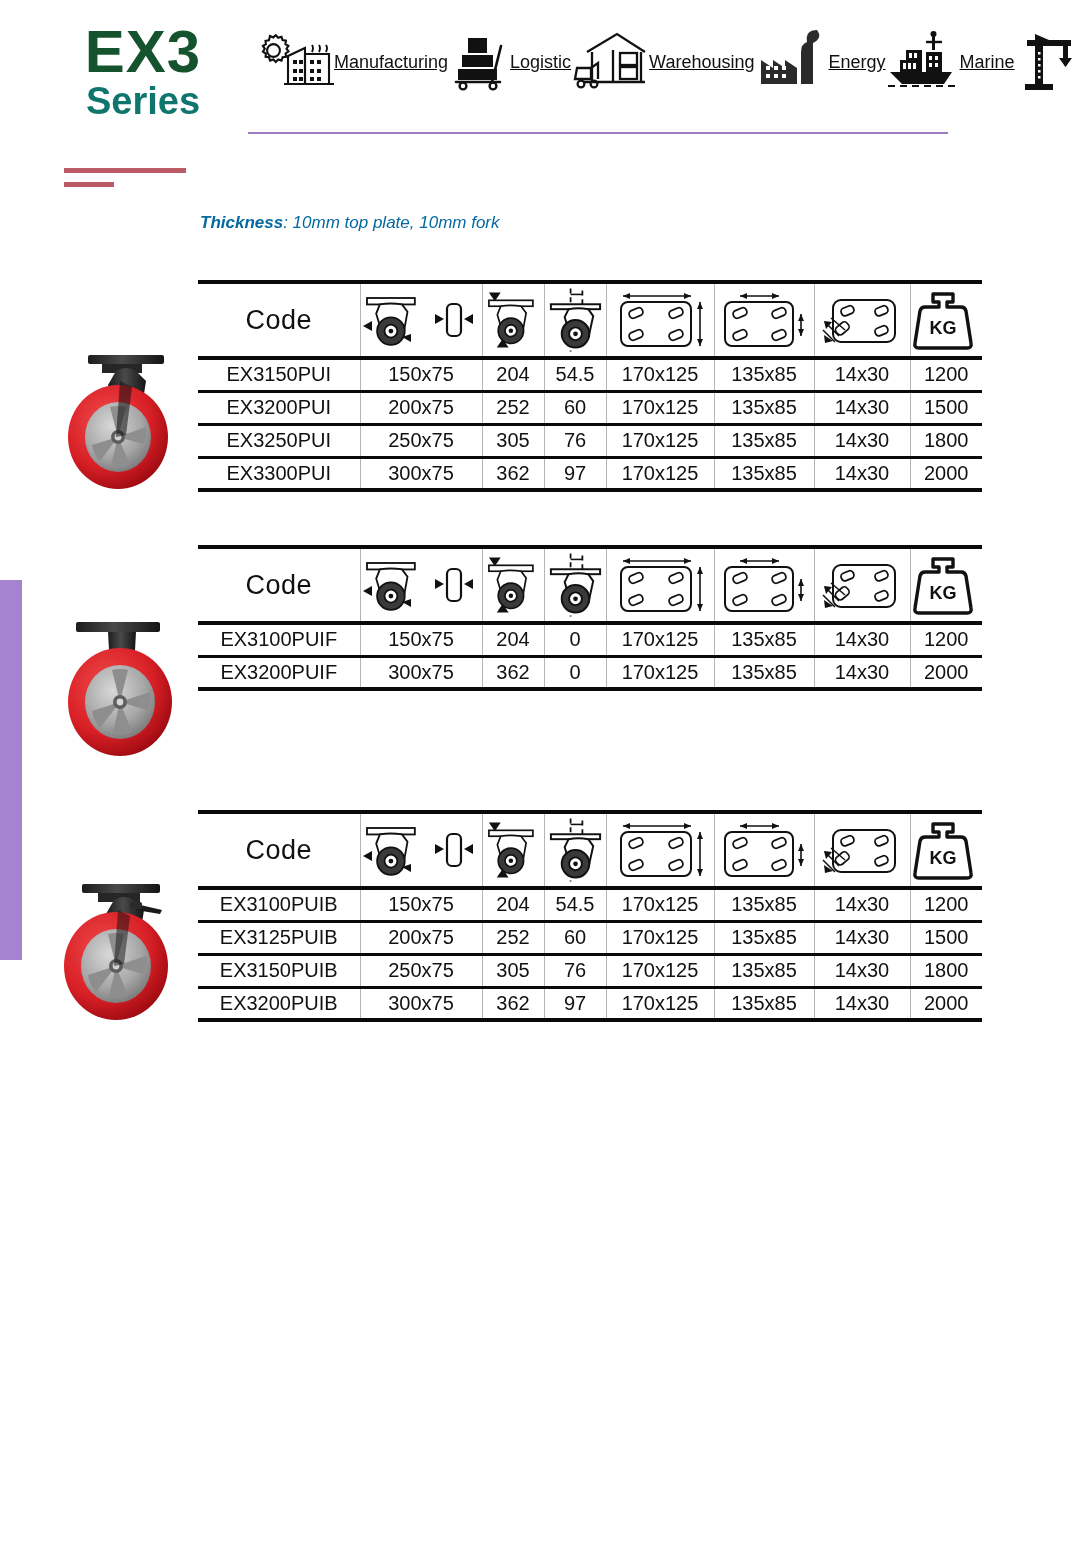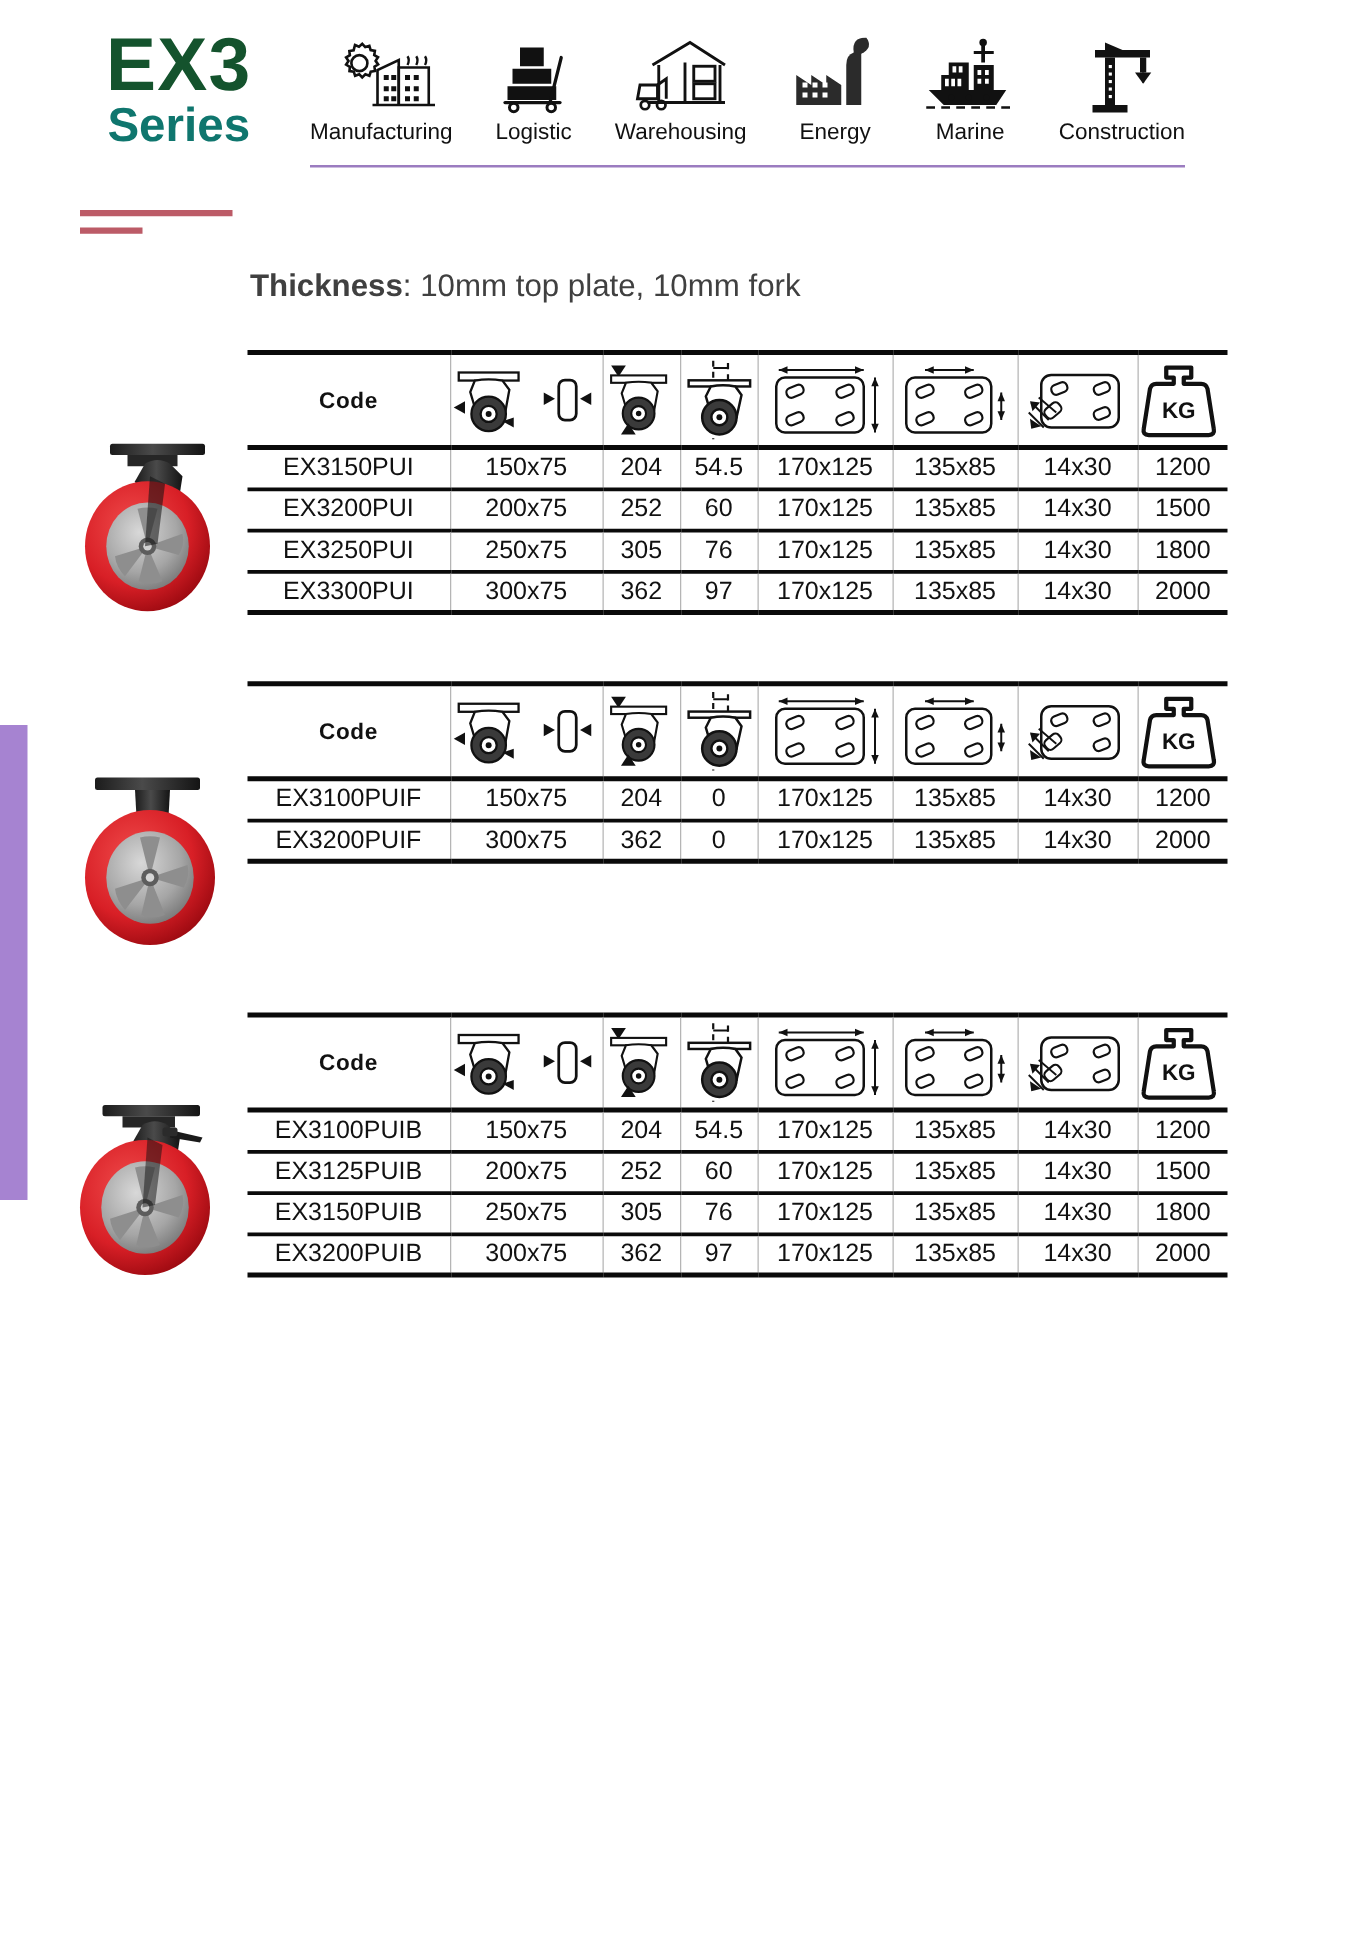--- a/index.html
+++ b/index.html
@@ -61,23 +61,23 @@
   .industries {
     position: absolute;
     left: 248px; top: 30px;
     width: 700px;
     display: flex;
     align-items: flex-end;
     justify-content: space-between;
   }
   .industry {
     display: flex;
-    flex-direction: column;
     align-items: center;
     justify-content: flex-start;
+    text-decoration: underline;
   }
   .industry-ico {
     height: 62px;
     display: flex;
     align-items: flex-end;
     justify-content: center;
     margin-bottom: 4px;
   }
   .industry-label {
     font-size: 18px;
@@ -92,24 +92,25 @@
     background: #9b7cc0;
   }
 
   
   .specs {
     position: absolute;
     left: 200px; top: 208px;
     width: 786px;
   }
   .spec-line {
-    font-size: 25px;
-    color: #404040;
+    font-size: 17px;
+    color: #0369a1;
     line-height: 1.72;
     white-space: nowrap;
+    font-style: italic;
   }
   .spec-line b { font-weight: bold; }
 
   
   .photo {
     position: absolute;
     width: 150px; height: 160px;
   }
   .photo svg { width: 100%; height: 100%; display: block; }
 
@@ -130,22 +131,22 @@
     color: #111;
     padding: 0;
   }
   .ctable tr.hdr th {
     border-top: 4px solid #0a0a0a;
     border-bottom: 4px solid #0a0a0a;
     height: 76px;
   }
   .ctable tr.hdr th.code-th {
     border-left: none;
-    font-size: 18px;
-    font-weight: bold;
+    font-size: 27px;
+    font-weight: normal;
     letter-spacing: 0.5px;
   }
   .ctable tbody td { height: 33px; font-size: 20px; }
   .ctable tbody td.code-td { border-left: none; }
   .ctable tbody tr:last-child td { border-bottom: 4px solid #0a0a0a; }
   .hdr-ico {
     display: flex;
     align-items: center;
     justify-content: flex-start;
     height: 68px;

